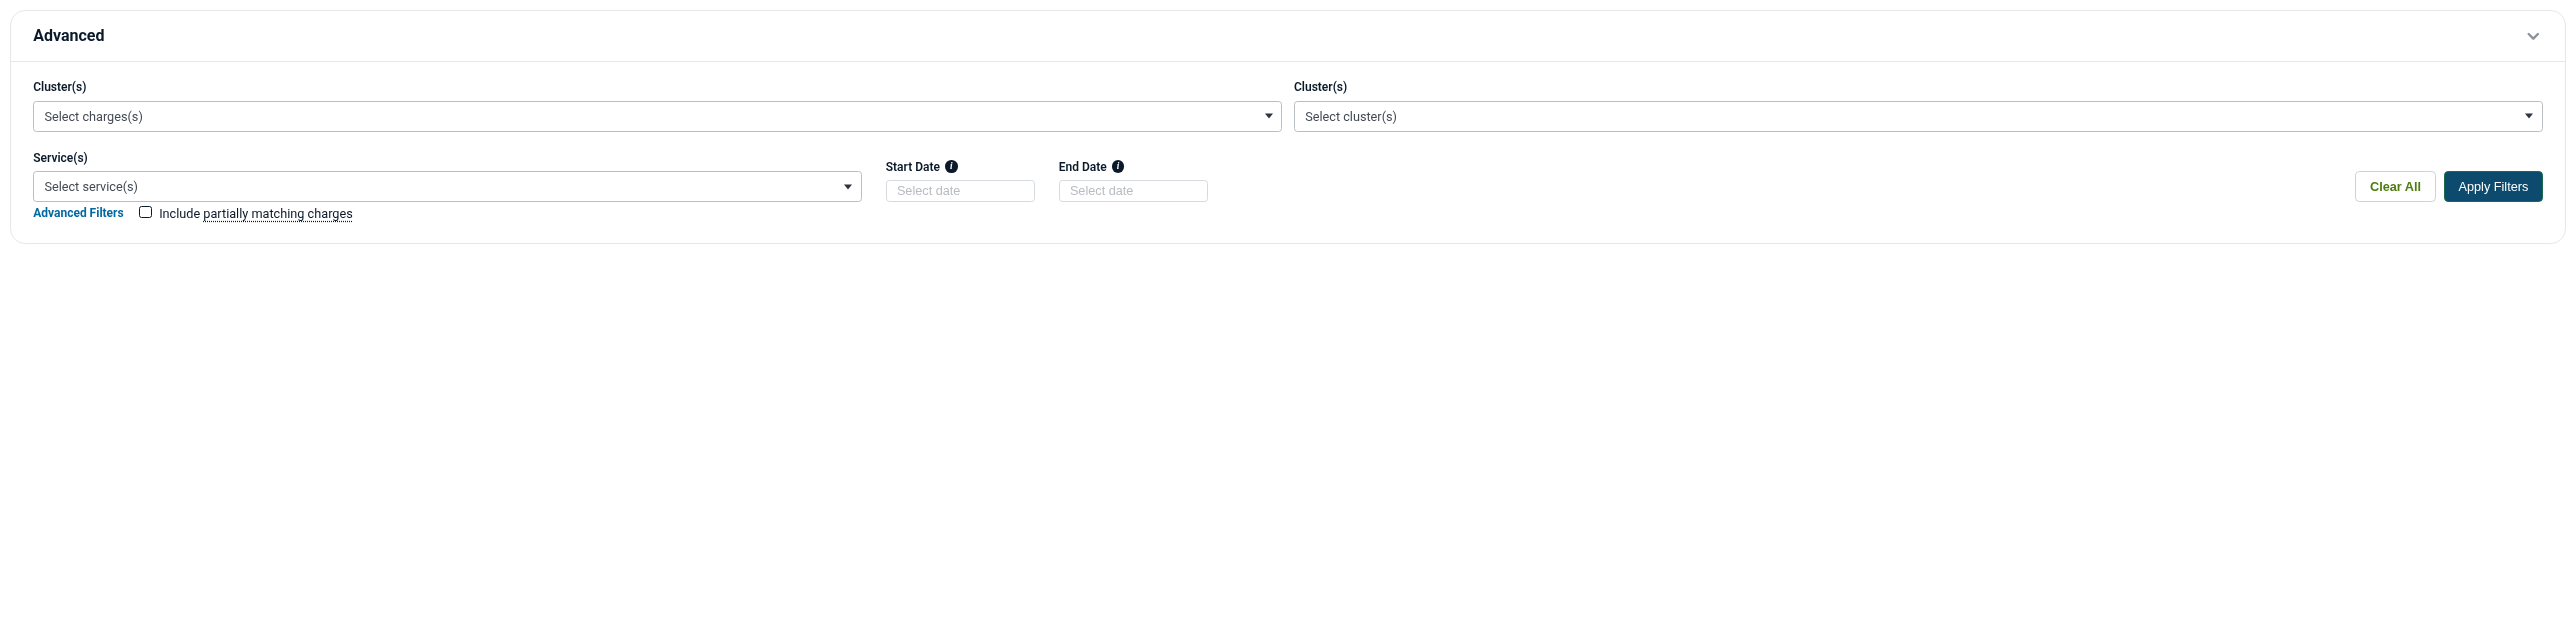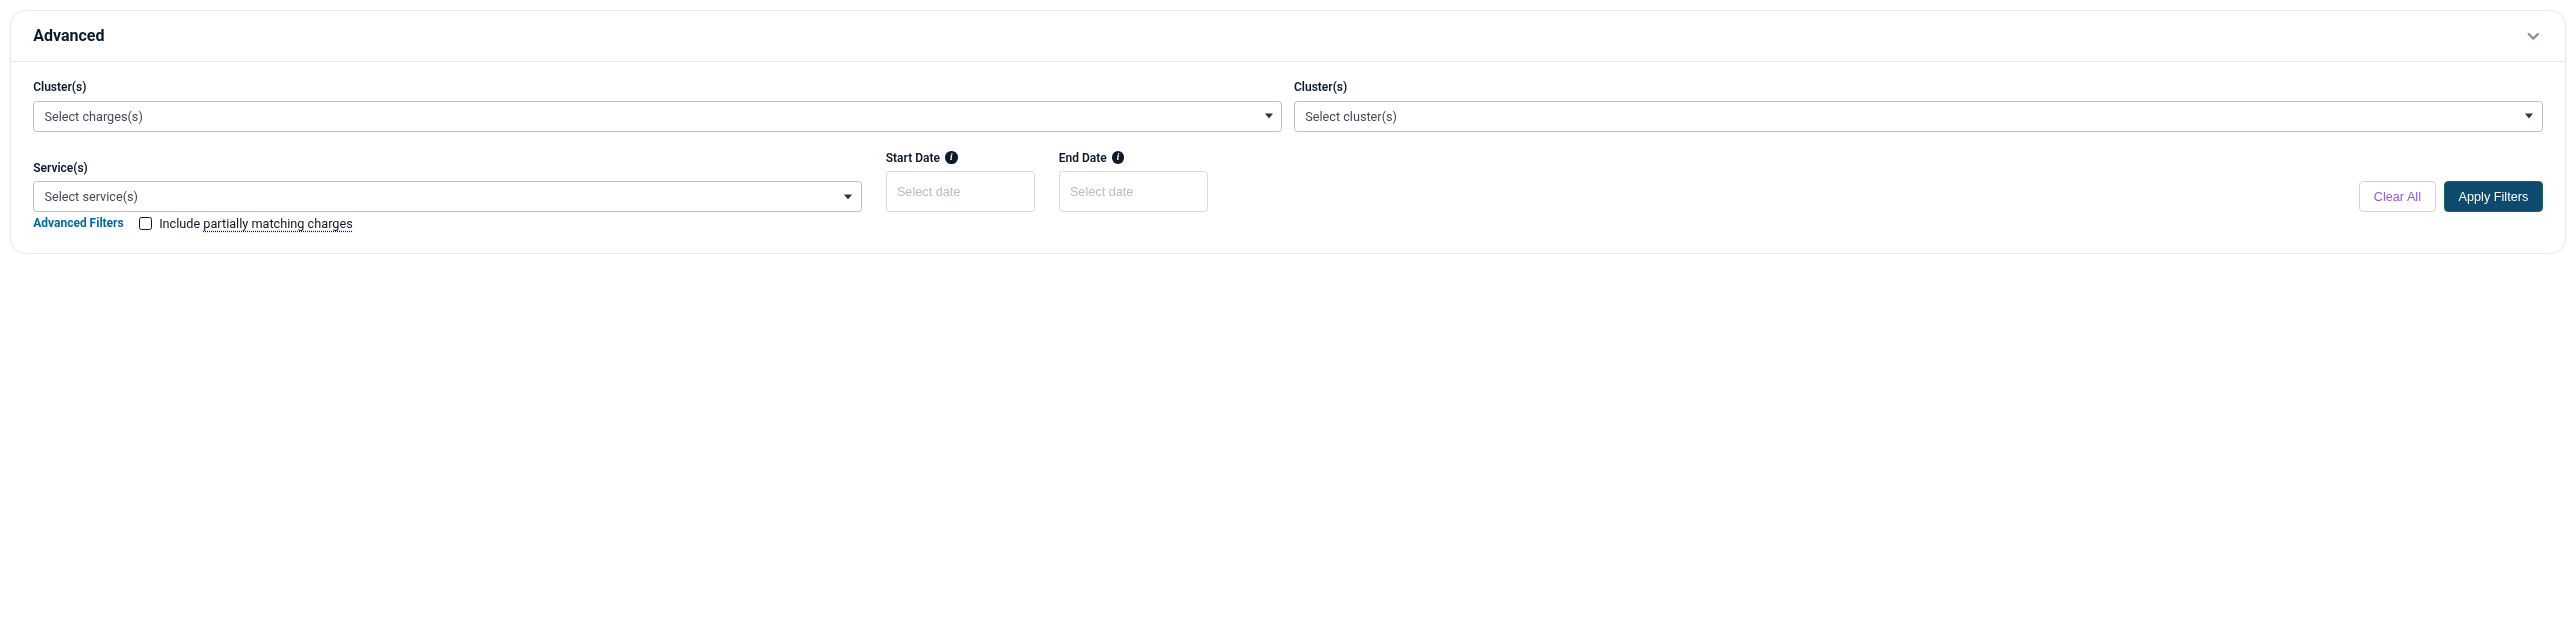--- a/index.html
+++ b/index.html
@@ -93,21 +93,21 @@
       transform: translateY(-50%);
       width: 0;
       height: 0;
       border-left: 4.2px solid transparent;
       border-right: 4.2px solid transparent;
       border-top: 5.1px solid #2b3440;
     }
     .date-input {
       border: 0.8px solid #d6dade;
       border-radius: 3.4px;
-      height: 41px;
+      height: 22px;
       padding: 0 10.2px;
       font-size: 12.7px;
       color: #2b3440;
       background: #fff;
       outline: none;
     }
     .date-input::placeholder { color: #b7bcc2; }
     .spacer { flex: 1 1 0; }
     .actions-row {
       display: flex;
@@ -121,42 +121,42 @@
       border-radius: 4.2px;
       font-size: 12.7px;
       font-weight: 500;
       cursor: pointer;
       display: inline-flex;
       align-items: center;
       justify-content: center;
     }
     .btn-outline {
       background: #ffffff;
-      color: #8b5cf6;
+      color: #4d7c0f;
       border: 0.8px solid #cfd3d8;
+      font-weight: bold;
     }
     .btn-primary {
       background: #0c4a6e;
       color: #ffffff;
       border: 0.8px solid #1a6b49;
     }
     .adv-row {
       display: flex;
       align-items: center;
       gap: 15.2px;
       margin-top: 3.4px;
     }
     .adv-title {
       font-size: 12px;
       font-weight: 700;
       color: #0369a1;
     }
     .check-wrap {
       display: inline-flex;
-      align-items: center;
       gap: 7.6px;
       cursor: pointer;
     }
     .checkbox {
       width: 12.7px;
       height: 12.7px;
       border: 1.7px solid #0b1a2b;
       border-radius: 2.5px;
       background: #fff;
     }

